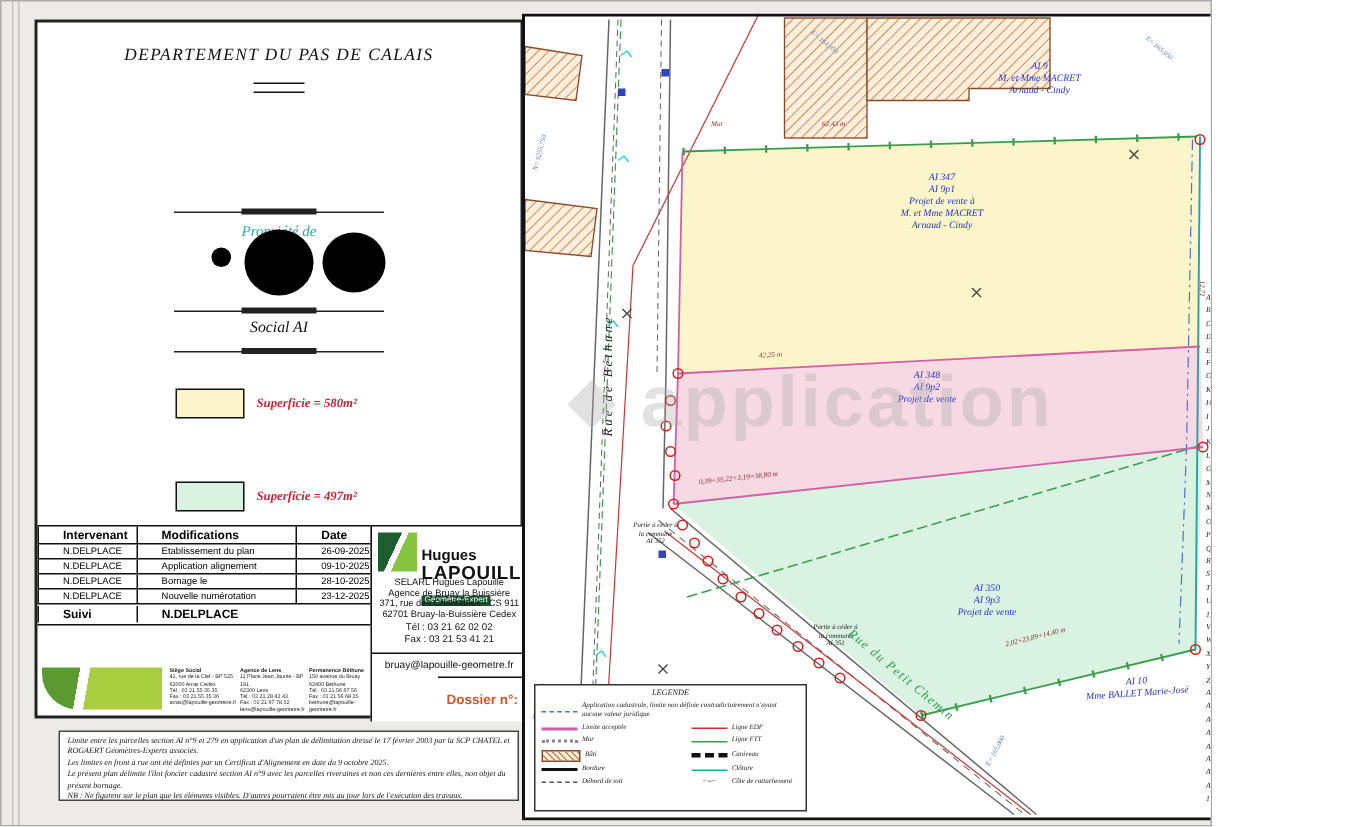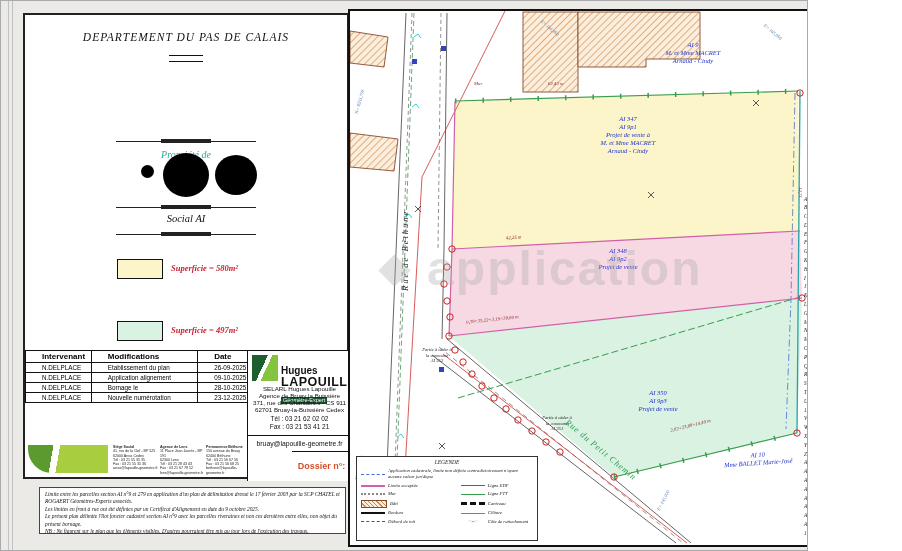--- a/index.html
+++ b/index.html
@@ -154,20 +154,24 @@
       </div>
       <div class="trow">
         <div class="tc c1 td">N.DELPLACE</div>
         <div class="tc c2 td">Bornage le</div>
         <div class="tc c3 td">28-10-2025</div>
       </div>
       <div class="trow">
         <div class="tc c1 td">N.DELPLACE</div>
         <div class="tc c2 td">Nouvelle numérotation</div>
         <div class="tc c3 td">23-12-2025</div>
+      </div>
+      <div class="trow" style="height:13px;align-items:center">
+        <div class="tc c1 lbl">Suivi</div>
+        <div class="tc" style="width:157px;font-size:8px;font-weight:bold">N.DELPLACE</div>
       </div>
     </div>
 
     <div class="abs" id="firm">
       <div class="firm-logo"></div>
       <div class="firm-name">
         <div class="fn1">Hugues</div>
         <div class="fn2">LAPOUILLE</div>
         <div class="fn3">Géomètre-Expert</div>
       </div>

